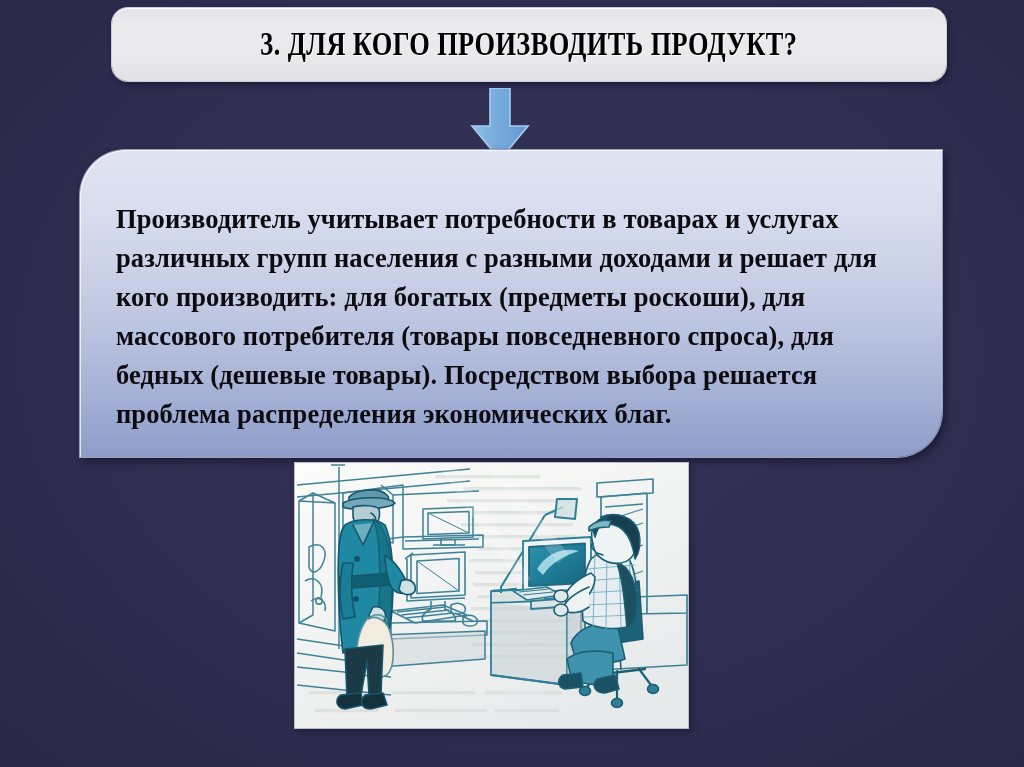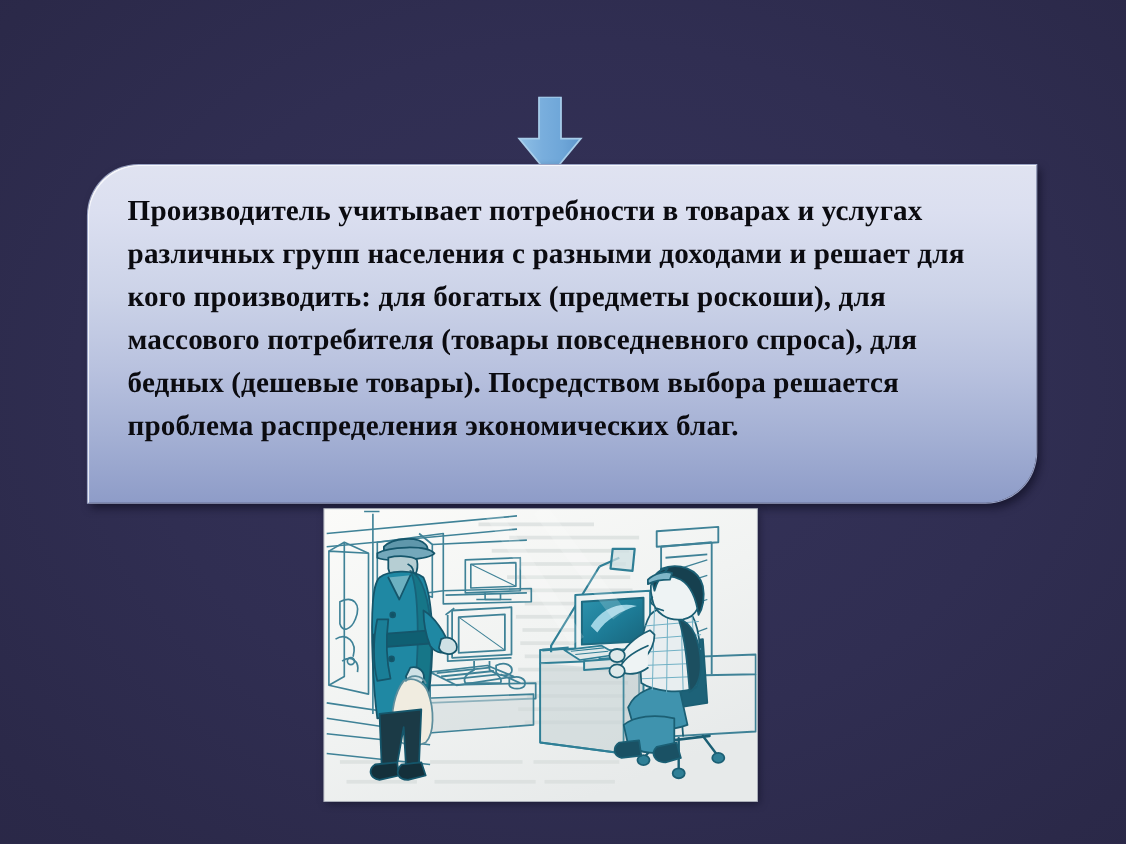--- a/index.html
+++ b/index.html
@@ -77,40 +77,44 @@
     box-sizing: border-box;
     padding: 22px 28px 18px 36px;
   }
   #body-text {
     font-family: "Liberation Serif", serif;
     font-weight: bold;
     font-size: 26.5px;
     line-height: 39px;
     color: #0b0b10;
     letter-spacing: 0.1px;
+    margin-top: 28px;
   }
 
   
   #illustration-frame {
     position: absolute;
     left: 295px;
     top: 463px;
     width: 393px;
     height: 265px;
     background: #f3f4f2;
     box-shadow: 0 0 0 1px #b9bdc6, 2px 3px 7px rgba(8, 8, 26, 0.5);
     overflow: hidden;
   }
   #illustration-frame svg { display: block; }
 </style>
 </head>
 <body>
 
 <div id="slide">
 
+  <div id="title-plate">
+    <div id="title-text">3. ДЛЯ КОГО ПРОИЗВОДИТЬ ПРОДУКТ?</div>
+  </div>
 
   <div id="arrow">
     <svg width="72" height="73" viewBox="0 0 72 73" xmlns="http://www.w3.org/2000/svg">
       <defs>
         <linearGradient id="arrGrad" x1="0" y1="0" x2="1" y2="0">
           <stop offset="0%" stop-color="#8fc0e6"></stop>
           <stop offset="38%" stop-color="#79aedd"></stop>
           <stop offset="70%" stop-color="#6ea6d8"></stop>
           <stop offset="100%" stop-color="#5e96cc"></stop>
         </linearGradient>

